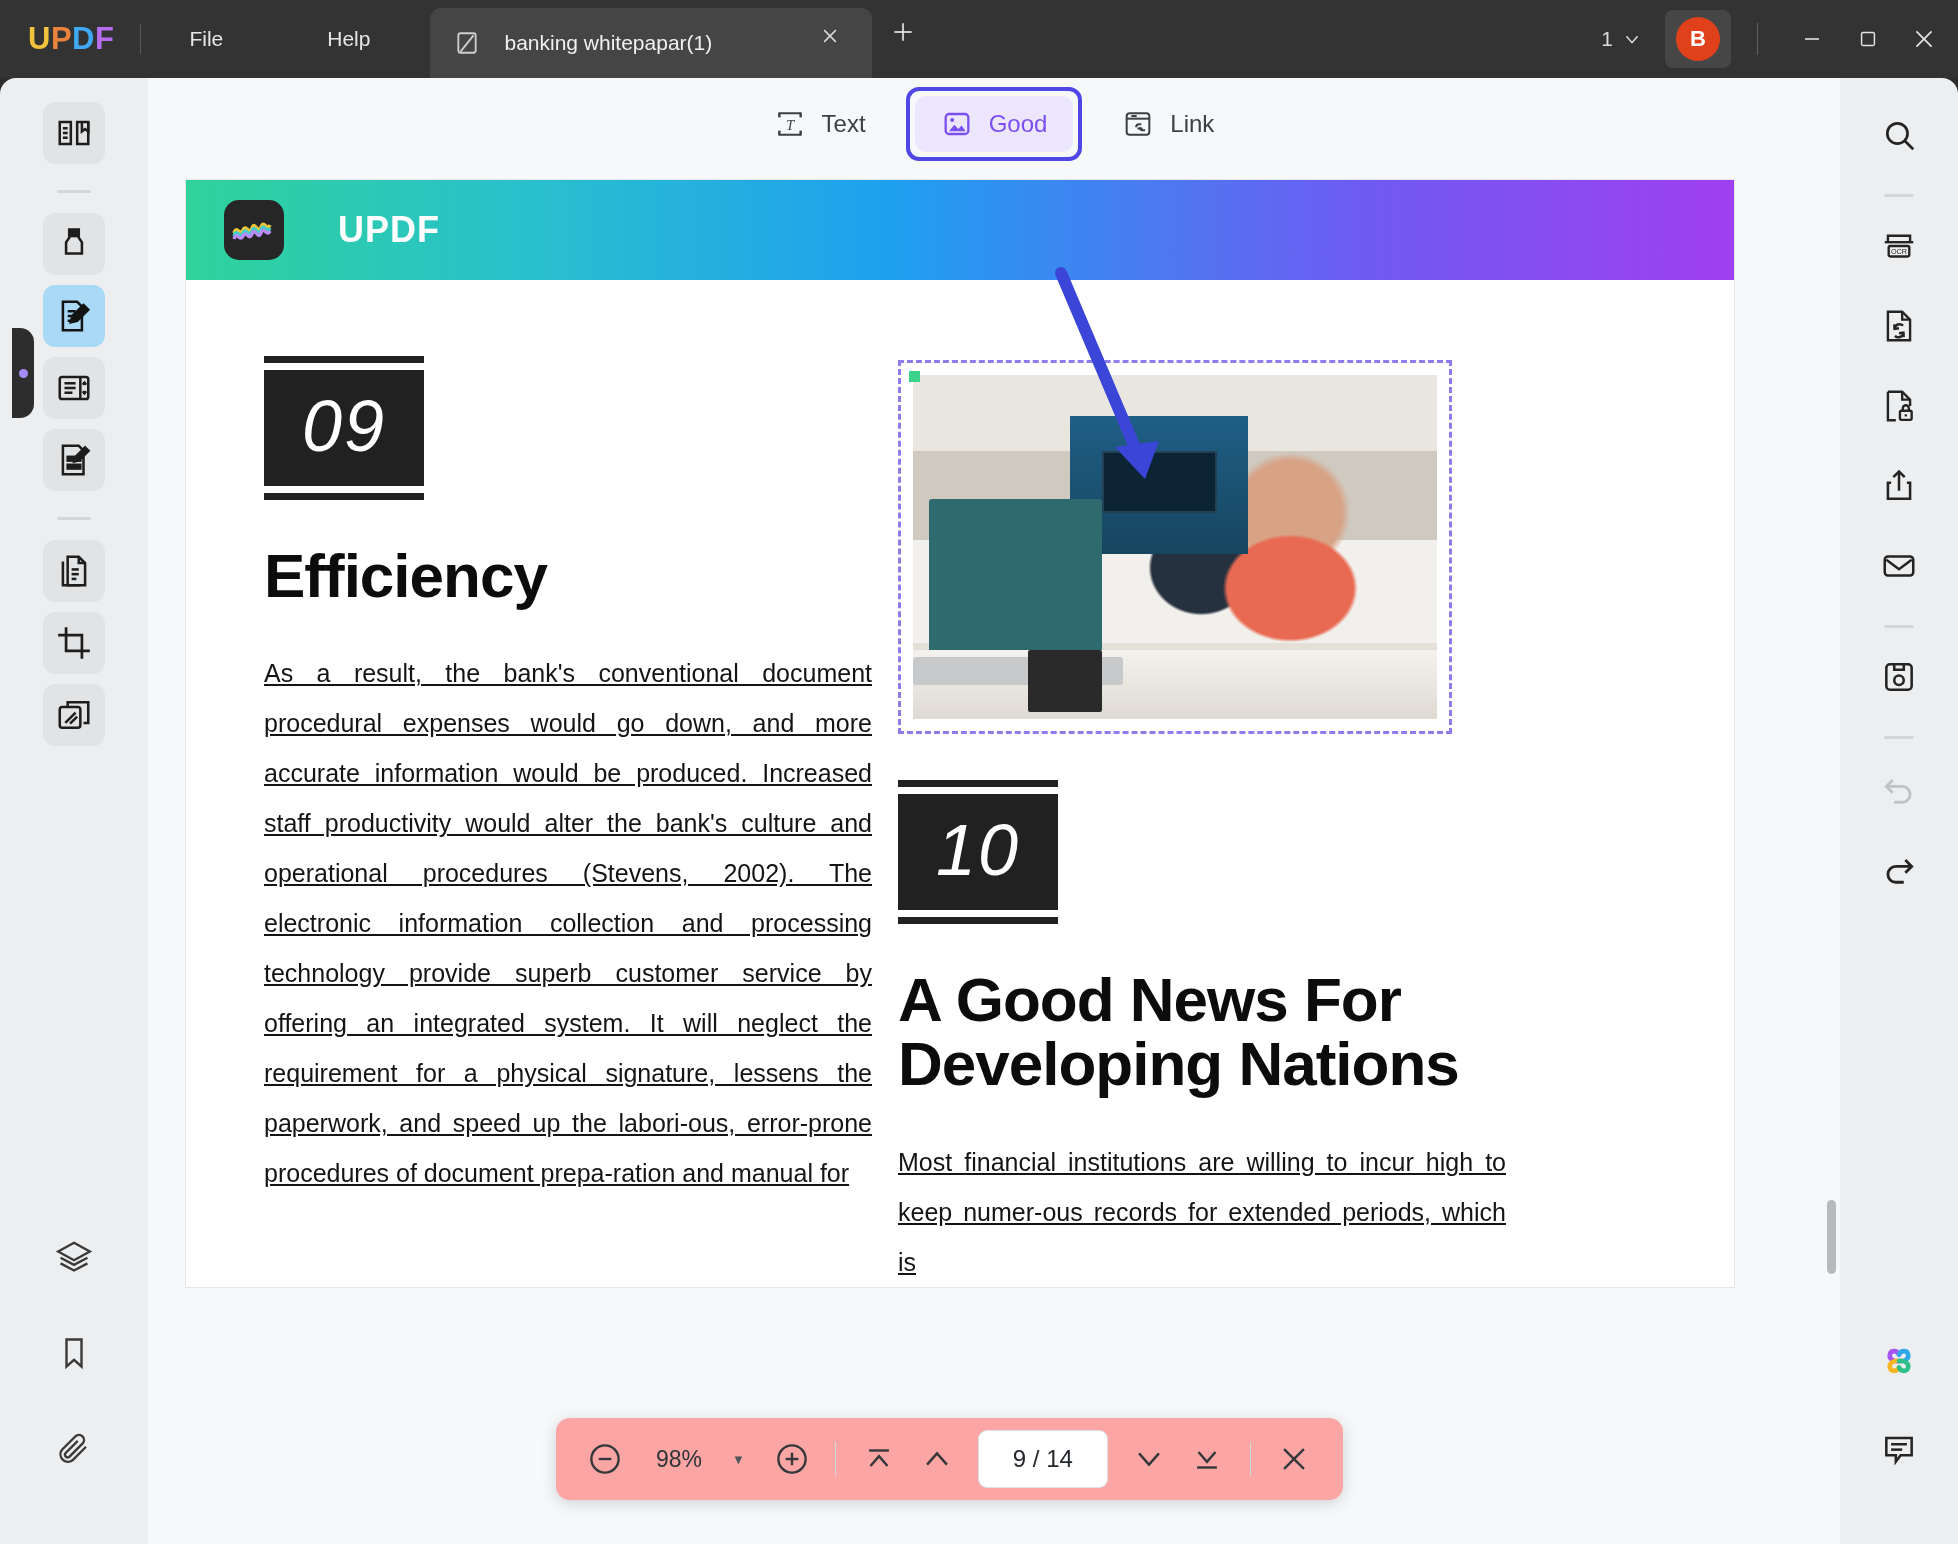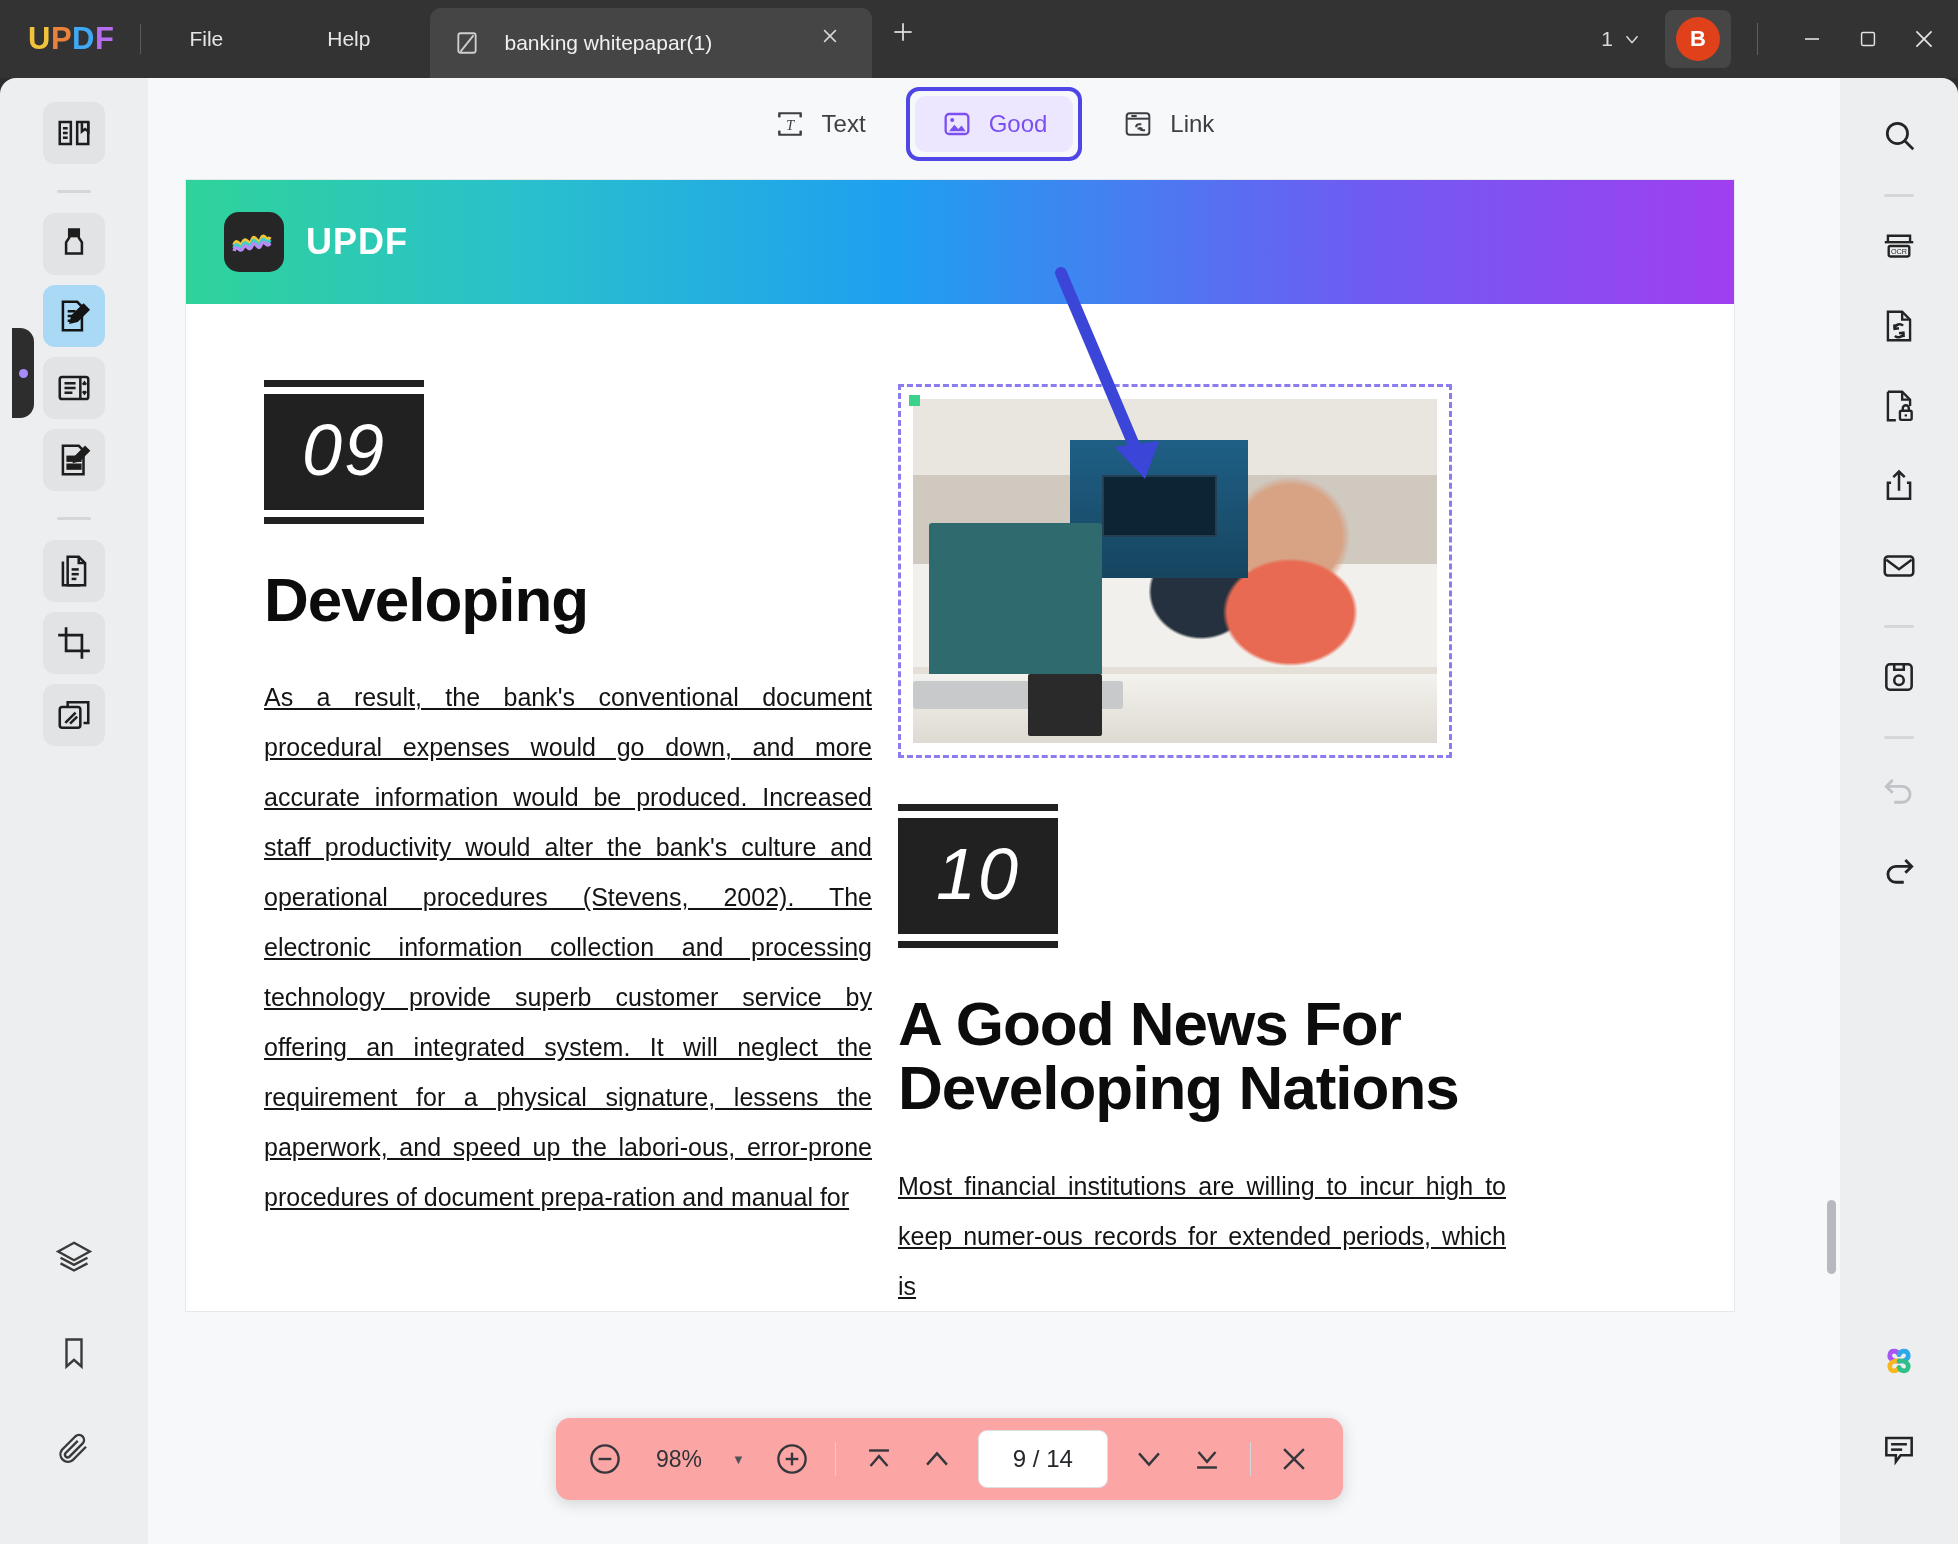--- a/index.html
+++ b/index.html
@@ -119,22 +119,23 @@
   }
   .mode-btn.active { background: #ece7fe; color: #7c4ff0; }
 
   
   .page-scroll { position: relative; height: 1374px; }
   .page {
     position: absolute; left: 38px; top: 10px; width: 1548px; background: #ffffff;
     box-shadow: 0 0 0 1px #e6e7e9;
   }
   .pg-banner {
-    height: 124px; display: flex; align-items: center; padding-left: 38px;
+    height: 100px; display: flex; align-items: center; padding-left: 38px;
     background: linear-gradient(90deg,#2fd39a 0%,#29c0cd 22%,#1f9ff0 46%,#6f5bf2 76%,#a03ff0 100%);
+    gap: 32px;
   }
   .pg-logo-sq {
     width: 60px; height: 60px; background: #262626; border-radius: 15px; margin-right: 22px;
     display: flex; align-items: center; justify-content: center;
   }
   .pg-logo-text { color: #fff; font-size: 36px; font-weight: 700; letter-spacing: 1px; }
   .pg-body { display: flex; padding: 76px 60px 0 78px; gap: 26px; }
   .col { width: 608px; }
   .num-box {
     width: 160px; background: #212121; color: #fff;
@@ -522,21 +523,21 @@
               <path d="M2 19c3-9 6 4 9-3s6 6 9-2 6 7 9-1 6 5 9-2" fill="none" stroke="#3fd0c9" stroke-width="3.4"></path>
               <path d="M2 22c3-9 6 4 9-3s6 6 9-2 6 7 9-1 6 5 9-2" fill="none" stroke="#b98bf5" stroke-width="3.4"></path>
             </svg>
           </div>
           <div class="pg-logo-text">UPDF</div>
         </div>
 
         <div class="pg-body">
           <div class="col">
             <div class="num-box">09</div>
-            <div class="sec-title">Developing</div>
+            <div class="sec-title">Efficiency</div>
             <div class="body-p">As a result, the bank's conventional document procedural expenses would go down, and more accurate information would be produced. Increased staff productivity would alter the bank's culture and operational procedures (Stevens, 2002). The electronic information collection and processing technology provide superb customer service by offering an integrated system. It will neglect the requirement for a physical signature, lessens the paperwork, and speed up the labori-ous, error-prone procedures of document prepa-ration and manual for</div>
           </div>
 
           <div class="col">
             <div class="img-sel">
               <div class="img-ph">
                 <div class="blue-wall"></div>
                   <div class="tv"></div>
                 <div class="teal-lap"></div>
                   <div class="desk"></div>

